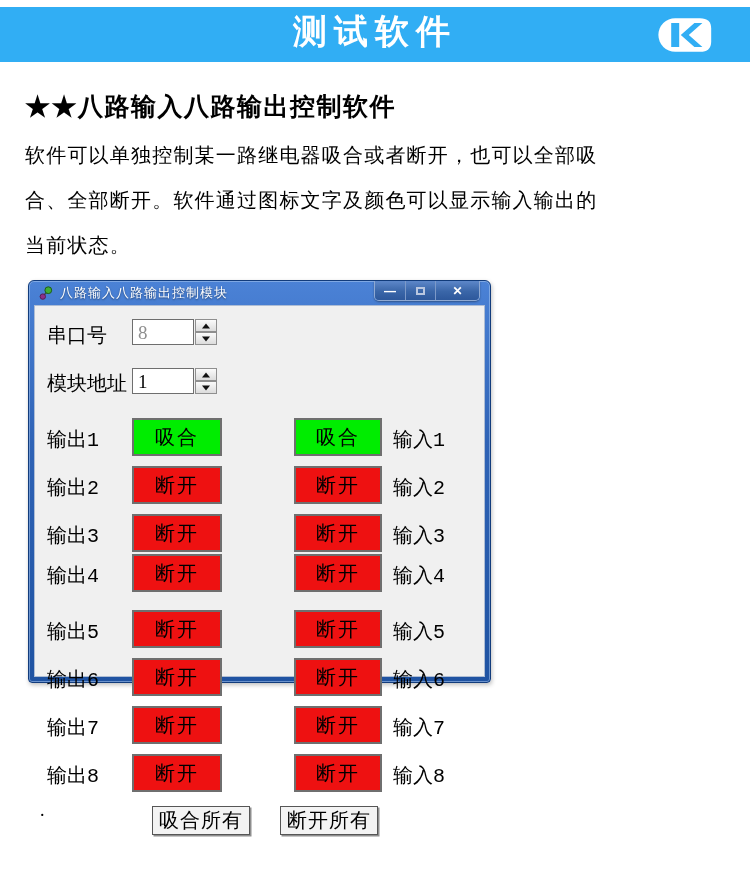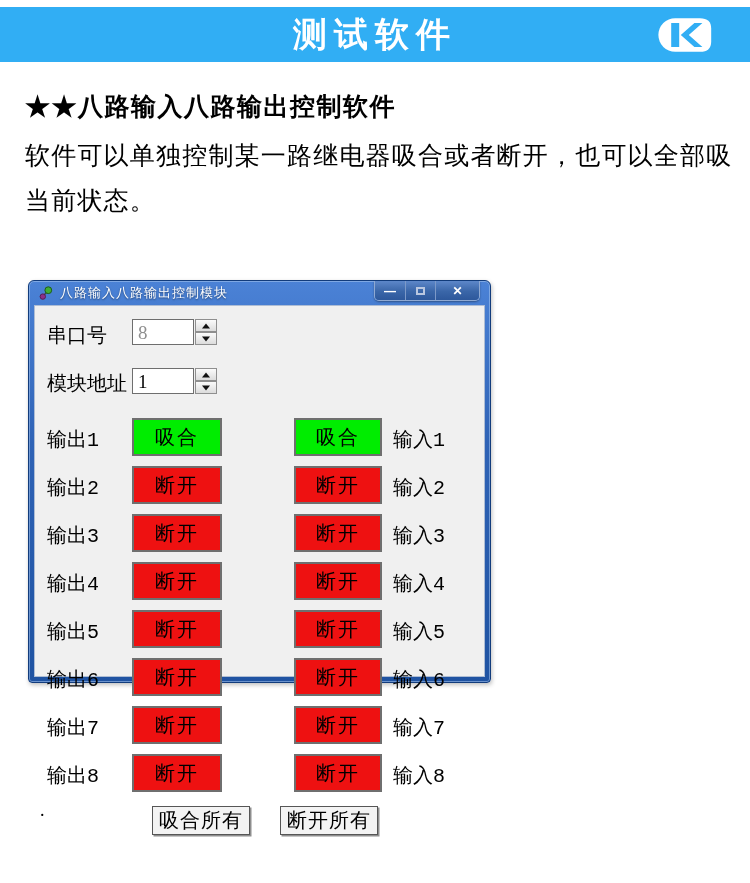--- a/index.html
+++ b/index.html
@@ -21,21 +21,21 @@
   }
   .brand-logo { position:absolute; right:38px; top:6px; width:56px; height:44px; }
 
   
   .intro-heading {
     position:absolute; left:25px; top:90px;
     font-size:25px; font-weight:bold; color:#000; letter-spacing:1.5px;
   }
   .intro-body {
     position:absolute; left:25px; top:133px; width:708px;
-    font-size:25px; color:#000; line-height:45px; letter-spacing:1.2px;
+    font-size:20px; color:#000; line-height:45px; letter-spacing:1.2px;
   }
 
   
   .win {
     position:absolute; left:28px; top:280px; width:463px; height:403px;
     background:linear-gradient(180deg,#4b82d6 0%,#2f63b6 40%,#1f53a2 100%);
     border:1px solid #123c7c; border-radius:6px 6px 4px 4px;
     box-shadow:inset 0 0 0 1px rgba(170,200,240,.55), 1px 2px 4px rgba(0,0,0,.25);
   }
   .titlebar { position:absolute; left:0; top:0; width:100%; height:24px; }
@@ -109,32 +109,33 @@
   .io-row .out-lbl { left:12px; top:8px; }
   .io-row .in-lbl  { left:358px; top:8px; }
   .io-row .b1 { left:97px;  width:90px; }
   .io-row .b2 { left:259px; width:88px; }
 
   .stray-dot { position:absolute; left:5px; top:494px; font-size:18px; color:#000; }
 </style>
 </head>
 <body>
 
-<div class="page-header" style="background: rgb(49, 174, 244);">
+<div class="page-header" style="background: rgb(49, 174, 244); font-family: Liberation Mono, monospace;">
   <div class="title">测试软件</div>
   <svg class="brand-logo" viewBox="0 0 70 44">
     <path d="M24 1 H55 Q69 1 69 14 V30 Q69 43 55 43 H24 A21 21 0 0 1 24 1 Z" fill="#ffffff"></path>
     <rect x="19" y="7" width="10" height="30" fill="#31aef4"></rect>
     <polygon points="31,22 48,7 58,7 41,22 58,37 48,37" fill="#31aef4"></polygon>
   </svg>
 </div>
 
 <div class="intro-heading">★★八路输入八路输出控制软件</div>
 <div class="intro-body">
   <div>软件可以单独控制某一路继电器吸合或者断开，也可以全部吸</div>
+  <div>合、全部断开。软件通过图标文字及颜色可以显示输入输出的</div>
   <div>当前状态。</div>
 </div>
 
 <div class="win">
   <div class="titlebar">
     <svg class="tb-icon" viewBox="0 0 16 16">
       <line x1="6" y1="10" x2="9" y2="7" stroke="#444" stroke-width="1.4"></line>
       <circle cx="10.3" cy="5.2" r="3.4" fill="#3fae35" stroke="#1d5c19" stroke-width="1"></circle>
       <circle cx="4.8" cy="11.6" r="2.7" fill="#8e2f89" stroke="#571c54" stroke-width="1"></circle>
     </svg>
@@ -181,21 +182,21 @@
       <button class="state-btn b1" style="background: rgb(238, 17, 17);">断开</button>
       <button class="state-btn b2" style="background: rgb(238, 17, 17);">断开</button>
       <span class="ui-label in-lbl">输入2</span>
     </div>
     <div class="io-row" style="top:208px">
       <span class="ui-label out-lbl">输出3</span>
       <button class="state-btn b1" style="background: rgb(238, 17, 17);">断开</button>
       <button class="state-btn b2" style="background: rgb(238, 17, 17);">断开</button>
       <span class="ui-label in-lbl">输入3</span>
     </div>
-    <div class="io-row" style="top:256px">
+    <div class="io-row" style="top:248px">
       <span class="ui-label out-lbl">输出4</span>
       <button class="state-btn b1" style="background: rgb(238, 17, 17);">断开</button>
       <button class="state-btn b2" style="background: rgb(238, 17, 17);">断开</button>
       <span class="ui-label in-lbl">输入4</span>
     </div>
     <div class="io-row" style="top:304px">
       <span class="ui-label out-lbl">输出5</span>
       <button class="state-btn b1" style="background: rgb(238, 17, 17);">断开</button>
       <button class="state-btn b2" style="background: rgb(238, 17, 17);">断开</button>
       <span class="ui-label in-lbl">输入5</span>

